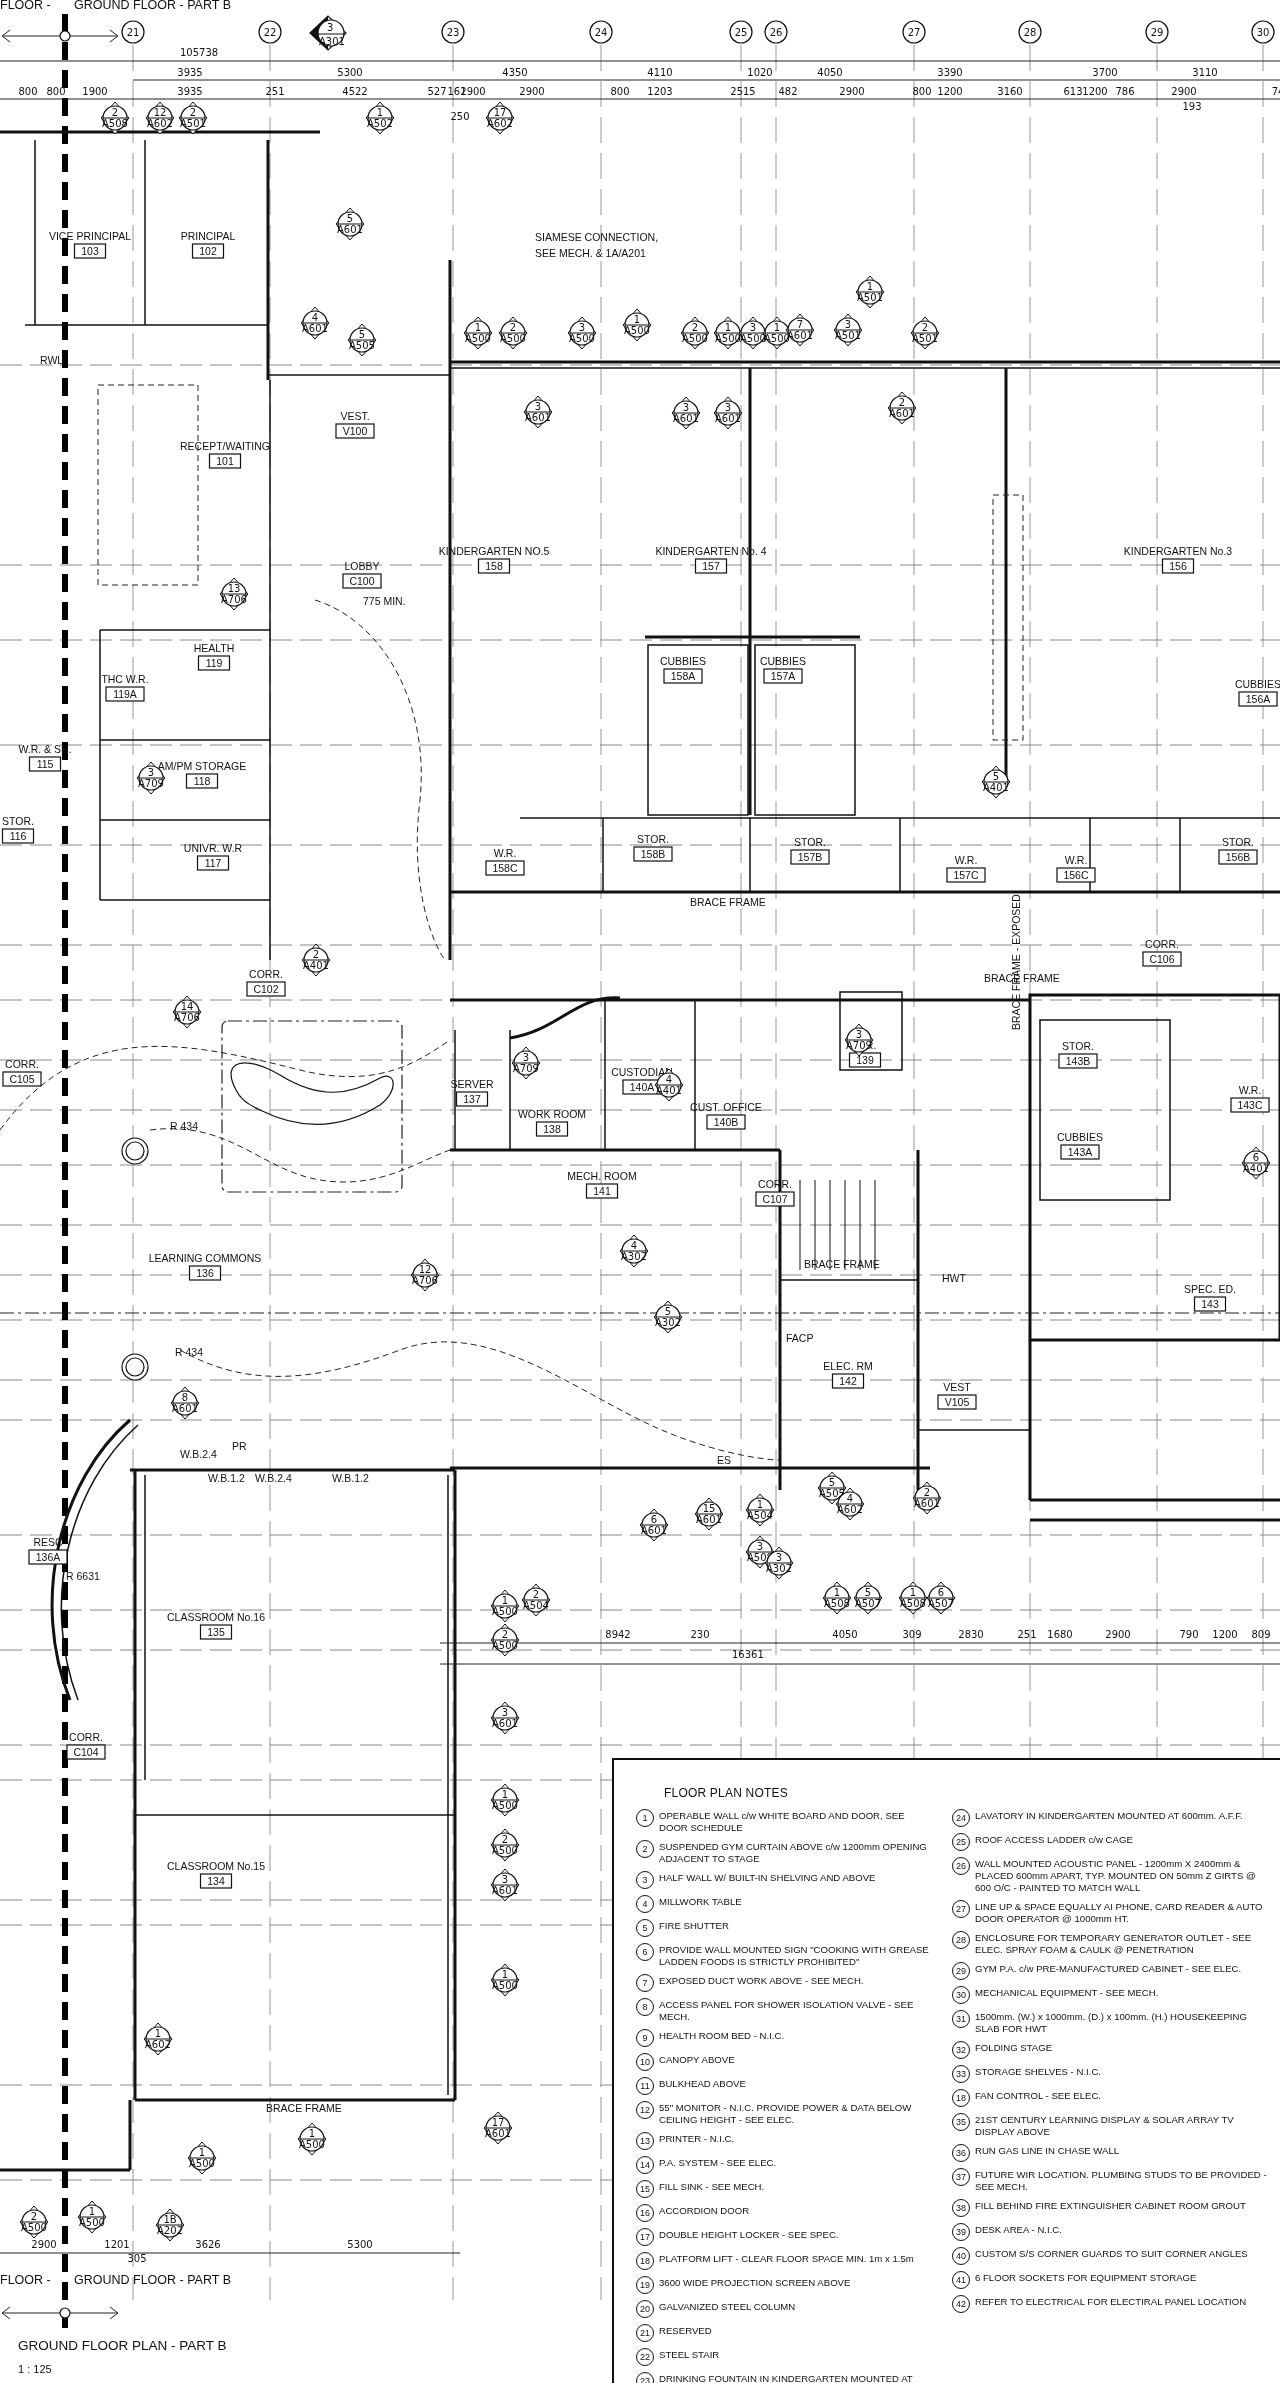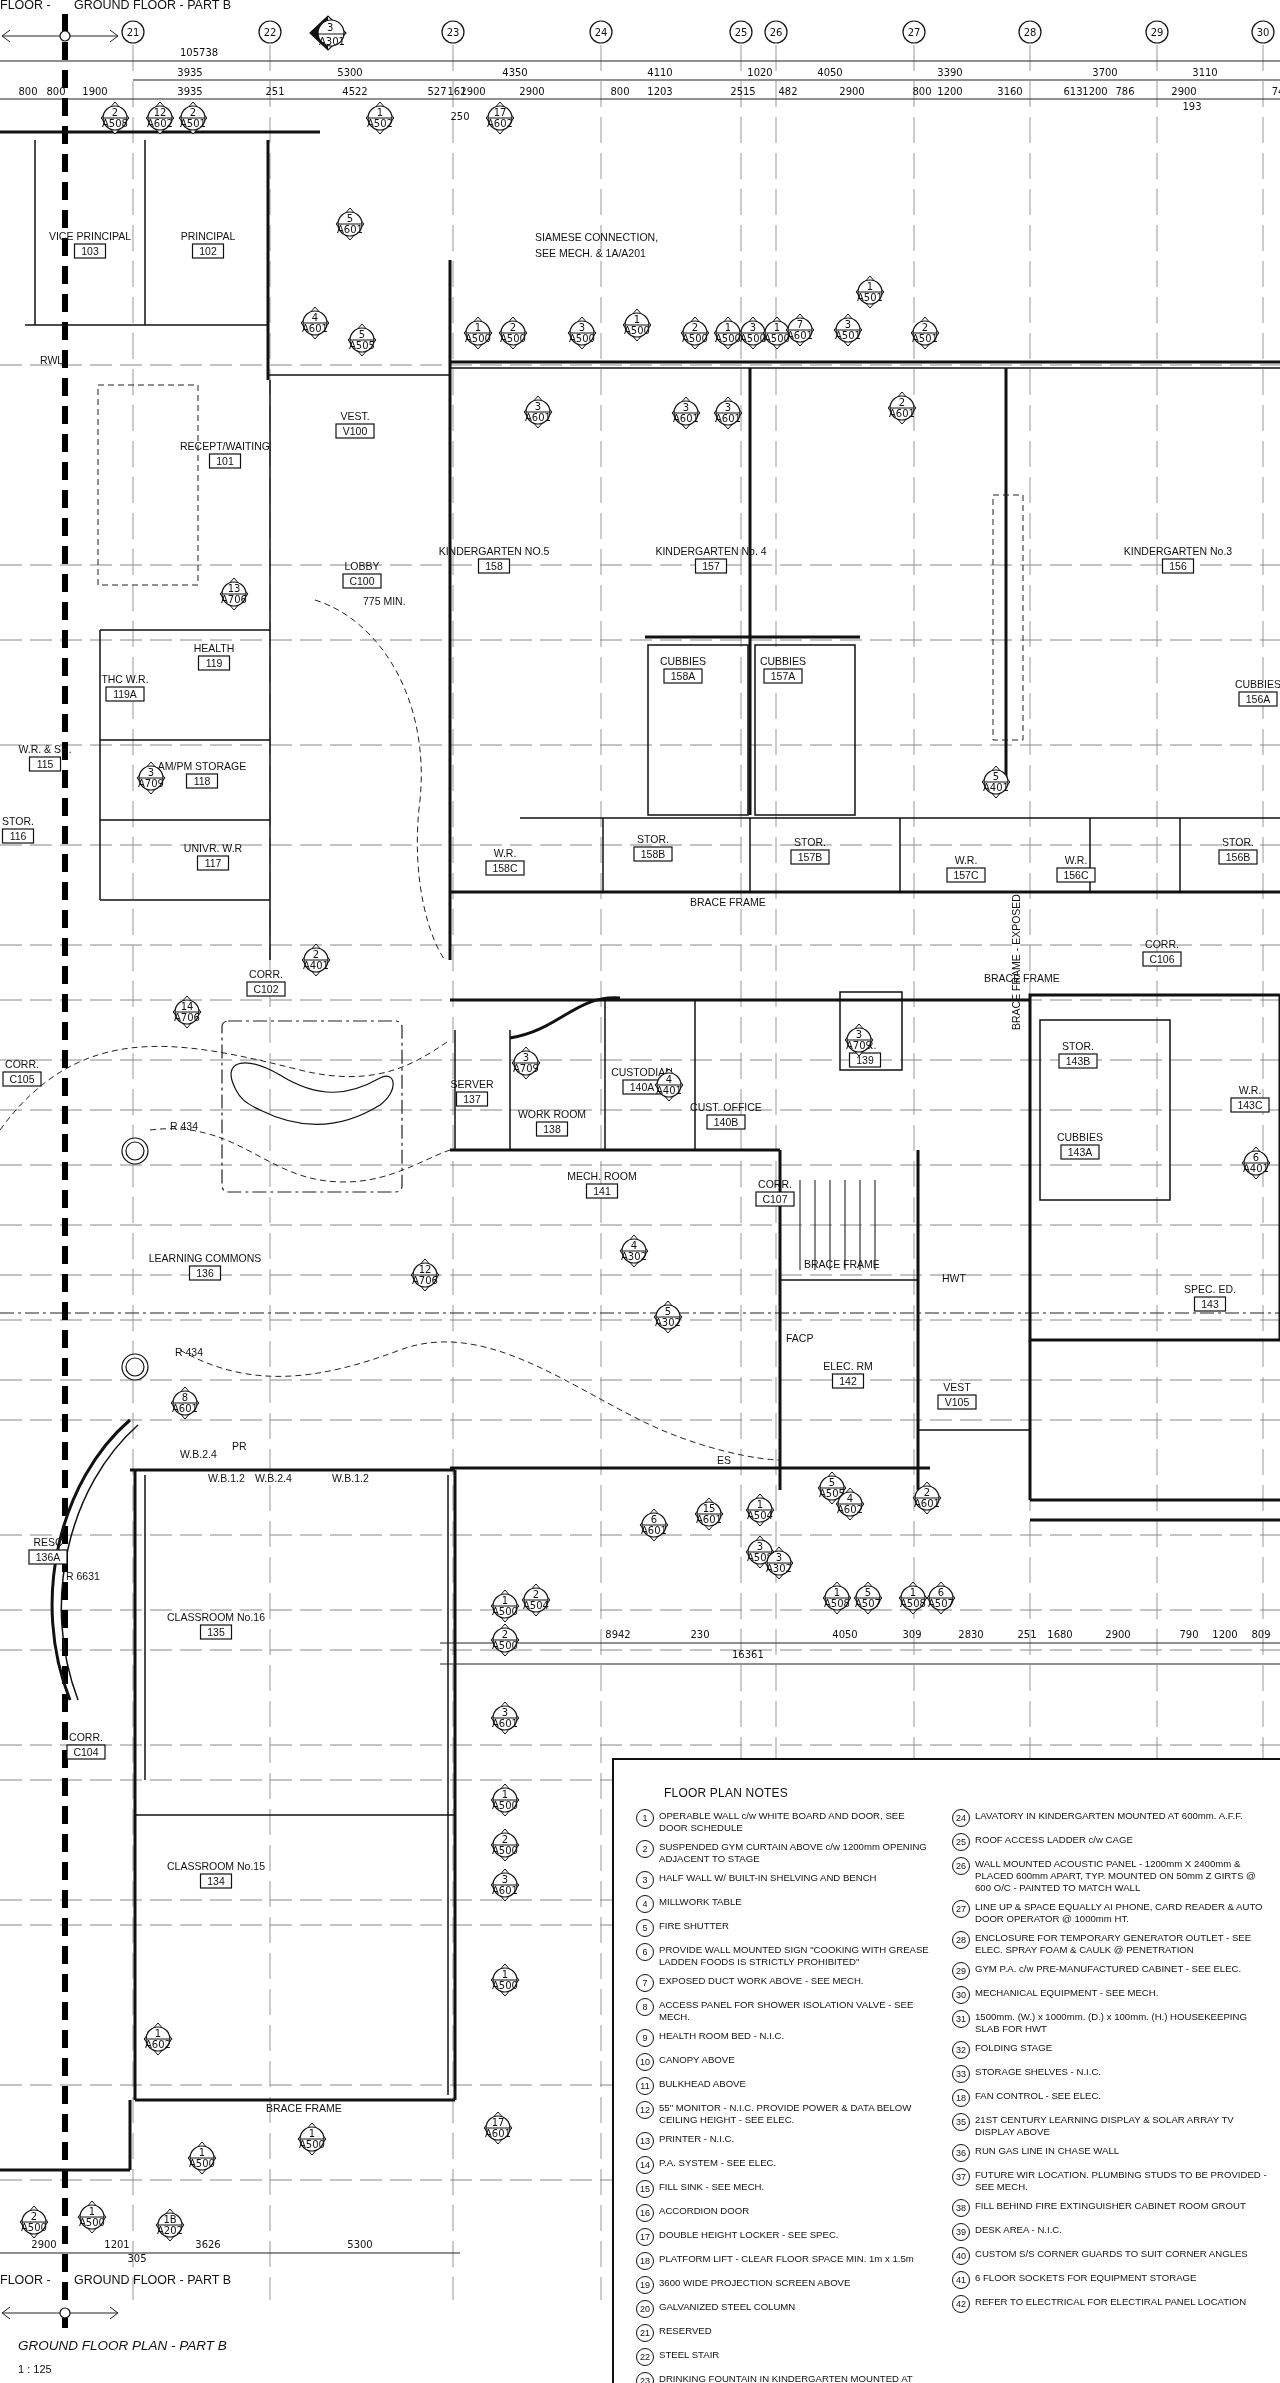--- a/index.html
+++ b/index.html
@@ -18,21 +18,21 @@
   .bubble{fill:#fff;stroke:#111;stroke-width:1.2;}
   .roomtag{fill:#fff;stroke:#111;stroke-width:1.2;}
   .notes-box{position:absolute;left:612px;top:1758px;width:668px;height:625px;border-left:2px solid #111;border-top:2px solid #111;background:#fff;}
   .notes-title{position:absolute;left:50px;top:26px;font-size:12px;letter-spacing:.2px;}
   .note-col{position:absolute;top:50px;}
   .note-col.c1{left:22px;width:300px;}
   .note-col.c2{left:338px;width:320px;}
   .note{display:flex;align-items:flex-start;margin-bottom:7px;font-size:9.6px;line-height:12px;font-family:"Liberation Sans",sans-serif;}
   .note .num{flex:0 0 16px;height:16px;border:1.2px solid #111;border-radius:50%;font-size:9px;line-height:16px;text-align:center;margin-right:5px;margin-top:-1px;}
   .note .txt{flex:1;}
-  .plan-title{position:absolute;left:18px;top:2338px;font-size:13.5px;font-style:italic;}
+  .plan-title{position:absolute;left:18px;top:2338px;font-size:13.5px;}
   .plan-scale{position:absolute;left:18px;top:2363px;font-size:11px;}
   .hdr-left{position:absolute;left:0;top:-2px;font-size:12.5px;}
   .hdr-right{position:absolute;left:74px;top:-2px;font-size:12.5px;}
   .ftr-left{position:absolute;left:0;top:2273px;font-size:12.5px;}
   .ftr-right{position:absolute;left:74px;top:2273px;font-size:12.5px;}
 </style>
 </head>
 <body>
 
 <div class="hdr-left">FLOOR -</div>
@@ -1006,21 +1006,21 @@
       <div class="note">
         <span class="num">1</span>
         <span class="txt">OPERABLE WALL c/w WHITE BOARD AND DOOR, SEE DOOR SCHEDULE</span>
       </div>
       <div class="note">
         <span class="num">2</span>
         <span class="txt">SUSPENDED GYM CURTAIN ABOVE c/w 1200mm OPENING ADJACENT TO STAGE</span>
       </div>
       <div class="note">
         <span class="num">3</span>
-        <span class="txt">HALF WALL W/ BUILT-IN SHELVING AND BENCH</span>
+        <span class="txt">HALF WALL W/ BUILT-IN SHELVING AND ABOVE</span>
       </div>
       <div class="note">
         <span class="num">4</span>
         <span class="txt">MILLWORK TABLE</span>
       </div>
       <div class="note">
         <span class="num">5</span>
         <span class="txt">FIRE SHUTTER</span>
       </div>
       <div class="note">

